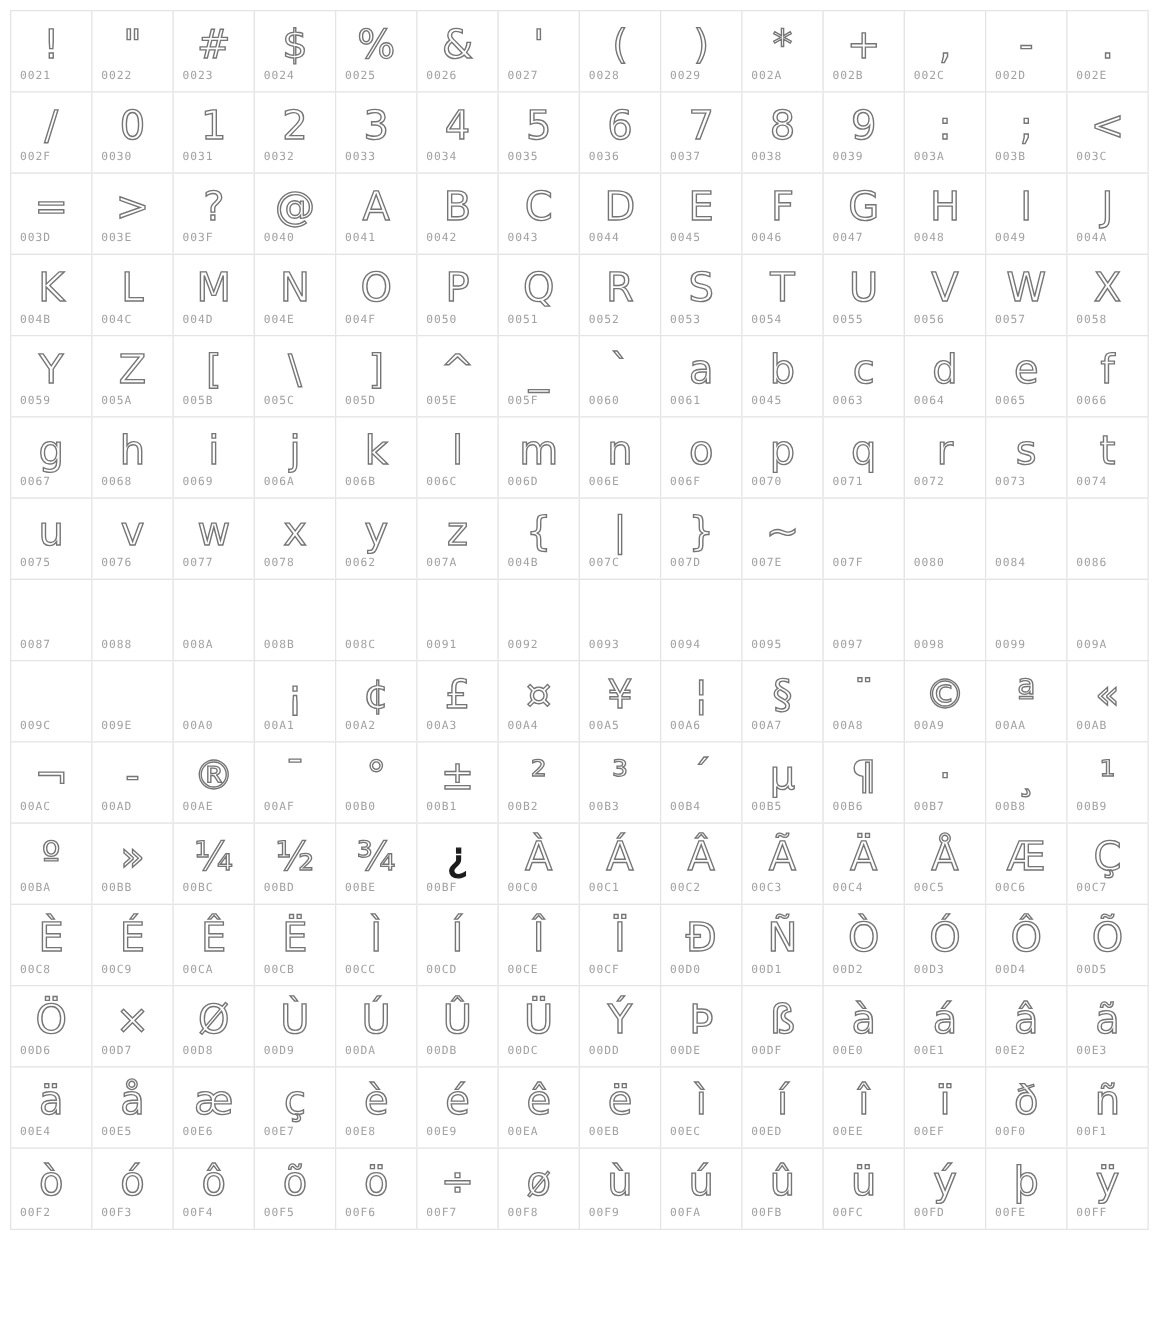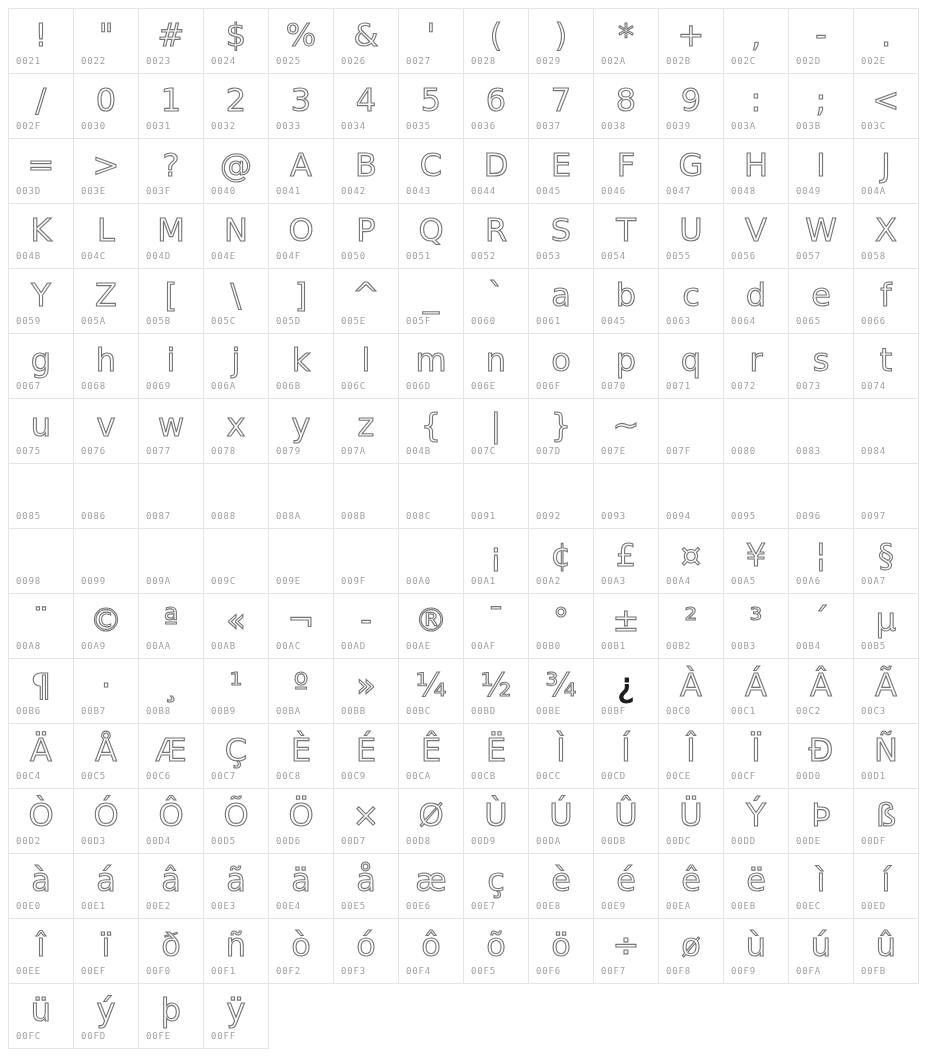--- a/index.html
+++ b/index.html
@@ -408,21 +408,21 @@
     <div class="cell">
       <div class="glyph">w</div>
       <div class="code">0077</div>
     </div>
     <div class="cell">
       <div class="glyph">x</div>
       <div class="code">0078</div>
     </div>
     <div class="cell">
       <div class="glyph">y</div>
-      <div class="code">0079</div>
+      <div class="code">0062</div>
     </div>
     <div class="cell">
       <div class="glyph">z</div>
       <div class="code">007A</div>
     </div>
     <div class="cell">
       <div class="glyph">{</div>
       <div class="code">004B</div>
     </div>
     <div class="cell">
@@ -440,32 +440,24 @@
     <div class="cell">
       <div class="glyph"></div>
       <div class="code">007F</div>
     </div>
     <div class="cell">
       <div class="glyph"></div>
       <div class="code">0080</div>
     </div>
     <div class="cell">
       <div class="glyph"></div>
-      <div class="code">0083</div>
-    </div>
-    <div class="cell">
-      <div class="glyph"></div>
       <div class="code">0084</div>
     </div>
     <div class="cell">
       <div class="glyph"></div>
-      <div class="code">0085</div>
-    </div>
-    <div class="cell">
-      <div class="glyph"></div>
       <div class="code">0086</div>
     </div>
     <div class="cell">
       <div class="glyph"></div>
       <div class="code">0087</div>
     </div>
     <div class="cell">
       <div class="glyph"></div>
       <div class="code">0088</div>
     </div>
@@ -496,24 +488,20 @@
     <div class="cell">
       <div class="glyph"></div>
       <div class="code">0094</div>
     </div>
     <div class="cell">
       <div class="glyph"></div>
       <div class="code">0095</div>
     </div>
     <div class="cell">
       <div class="glyph"></div>
-      <div class="code">0096</div>
-    </div>
-    <div class="cell">
-      <div class="glyph"></div>
       <div class="code">0097</div>
     </div>
     <div class="cell">
       <div class="glyph"></div>
       <div class="code">0098</div>
     </div>
     <div class="cell">
       <div class="glyph"></div>
       <div class="code">0099</div>
     </div>
@@ -521,24 +509,20 @@
       <div class="glyph"></div>
       <div class="code">009A</div>
     </div>
     <div class="cell">
       <div class="glyph"></div>
       <div class="code">009C</div>
     </div>
     <div class="cell">
       <div class="glyph"></div>
       <div class="code">009E</div>
-    </div>
-    <div class="cell">
-      <div class="glyph"></div>
-      <div class="code">009F</div>
     </div>
     <div class="cell">
       <div class="glyph"></div>
       <div class="code">00A0</div>
     </div>
     <div class="cell">
       <div class="glyph">¡</div>
       <div class="code">00A1</div>
     </div>
     <div class="cell">

